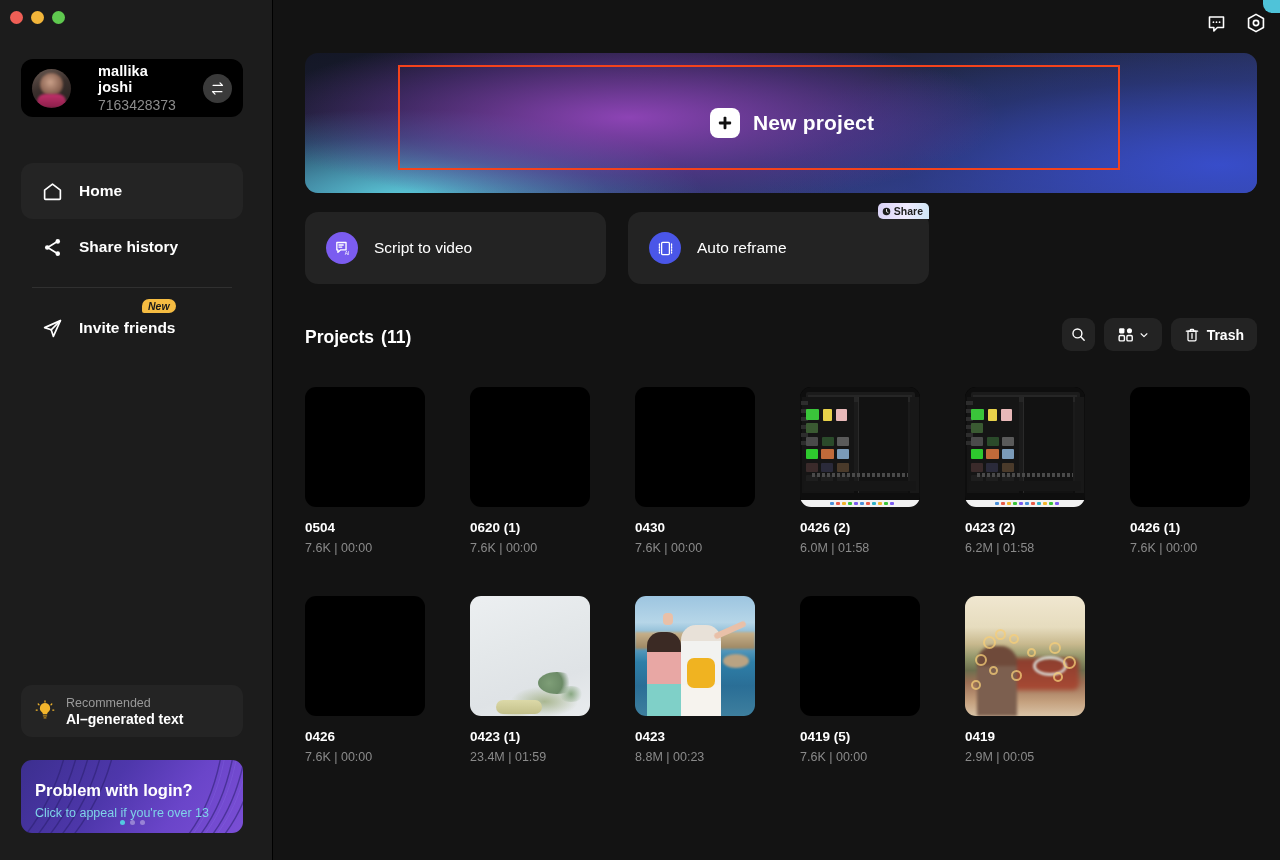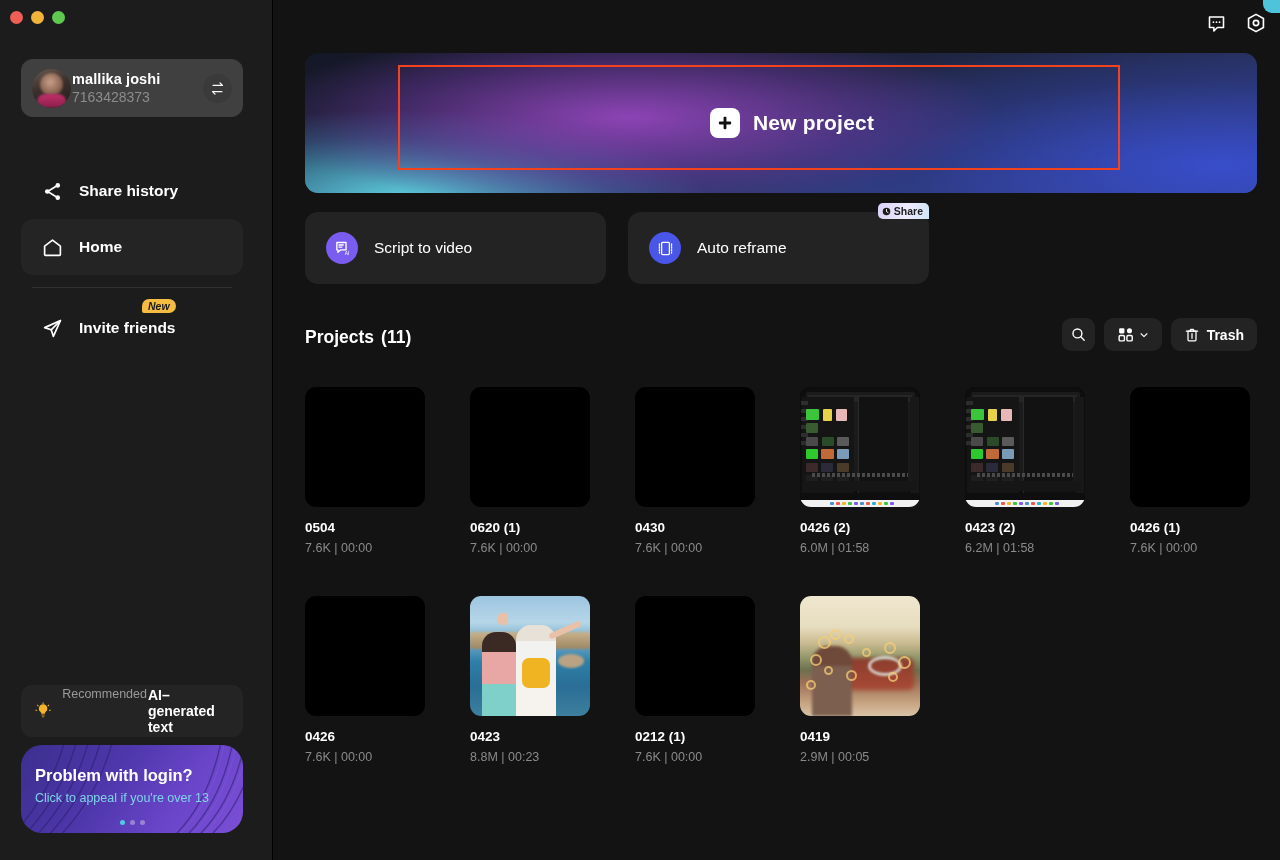--- a/index.html
+++ b/index.html
@@ -18,22 +18,22 @@
     width:273px; height:860px; background:#1c1c1c;
     border-right:1px solid #000;
     position:relative; flex:0 0 273px;
   }
   .traffic { position:absolute; top:11px; left:10px; display:flex; gap:8px; }
   .tl { width:13px; height:13px; border-radius:50%; }
   .tl.red{background:#ef5f56;} .tl.yellow{background:#f2b53a;} .tl.green{background:#5fc94f;}
 
   .profile {
     position:absolute; top:59px; left:21px; width:222px; height:58px;
-    background:#404040; border-radius:12px;
-    display:flex; align-items:center; padding:0 11px; gap:1px;
+    background:#000000; border-radius:12px;
+    display:flex; align-items:center; padding:0 11px; gap:27px;
   }
   .avatar {
     width:39px; height:39px; border-radius:50%; flex:0 0 39px; overflow:hidden;
     background:linear-gradient(160deg,#6a5a52 0%,#3a2f2c 45%,#241e1d 100%);
     position:relative;
   }
   .avatar::before{
     content:""; position:absolute; left:8px; top:4px; width:23px; height:23px;
     border-radius:50%; background:radial-gradient(circle at 45% 40%, #caa089 0%, #8a6352 60%, #4a332b 100%);
     filter:blur(1.1px);
@@ -63,27 +63,27 @@
     position:absolute; left:121px; top:-1px;
     background:#f5bc42; color:#1a1a1a; font-size:10.5px; font-weight:700;
     font-style:italic; padding:1px 6px; border-radius:7px 7px 7px 2px;
   }
 
   .rec-card {
     position:absolute; left:21px; bottom:123px; width:222px; height:52px;
     background:#242424; border-radius:11px; display:flex; align-items:center;
     gap:10px; padding:0 13px;
   }
-  .rec-texts { display:flex; flex-direction:row; gap:1px; }
+  .rec-texts { display:flex; flex-direction:column; gap:1px; }
   .rec-top { font-size:12.5px; color:#999; }
   .rec-bottom { font-size:14px; font-weight:700; color:#fff; }
 
   .promo {
-    position:absolute; left:21px; bottom:27px; width:222px; height:88px;
-    border-radius:21px; overflow:hidden;
+    position:absolute; left:21px; bottom:27px; width:222px; height:73px;
+    border-radius:11px; overflow:hidden;
     background:linear-gradient(125deg,#3c2f8f 0%,#4e37ab 40%,#6a45c9 70%,#7b4fd6 100%);
   }
   .promo .waves { position:absolute; inset:0; opacity:.55; }
   .promo-title { position:absolute; left:14px; top:21px; font-size:16.5px; font-weight:700; color:#fff; }
   .promo-sub { position:absolute; left:14px; top:45px; width:196px; font-size:12.5px; line-height:1.32; color:#7fd4e8; }
   .dots { position:absolute; bottom:8px; left:0; right:0; display:flex; gap:5px; justify-content:center; }
   .dot { width:5px; height:5px; border-radius:50%; background:rgba(255,255,255,.35); }
   .dot.on { background:#53c8e0; }
 
   
@@ -222,36 +222,36 @@
       <div class="switch-btn">
         <svg width="15" height="15" viewBox="0 0 24 24" fill="none" stroke="#ffffff" stroke-width="2" stroke-linecap="round" stroke-linejoin="round">
           <polyline points="16 3 20 7 5 7"></polyline>
           <polyline points="8 21 4 17 19 17"></polyline>
         </svg>
       </div>
     </div>
 
     <nav class="nav">
 
+      <div class="nav-item active">
+        <svg width="21" height="21" viewBox="0 0 24 24" fill="none" stroke="#ffffff" stroke-width="1.9" stroke-linecap="round" stroke-linejoin="round">
+          <path d="M3 10.5 12 3.5l9 7V20a1 1 0 0 1-1 1H4a1 1 0 0 1-1-1z"></path>
+        </svg>
+        <span class="nav-label">Home</span>
+      </div>
+
       <div class="nav-item">
         <svg width="21" height="21" viewBox="0 0 24 24" fill="none" stroke="#ffffff" stroke-width="1.9" stroke-linecap="round" stroke-linejoin="round">
           <circle cx="18" cy="5" r="2.6" fill="#ffffff" stroke="none"></circle>
           <circle cx="6" cy="12" r="2.6" fill="#ffffff" stroke="none"></circle>
           <circle cx="18" cy="19" r="2.6" fill="#ffffff" stroke="none"></circle>
           <line x1="8.3" y1="10.8" x2="15.7" y2="6.2"></line>
           <line x1="8.3" y1="13.2" x2="15.7" y2="17.8"></line>
         </svg>
         <span class="nav-label">Share history</span>
-      </div>
-
-      <div class="nav-item active">
-        <svg width="21" height="21" viewBox="0 0 24 24" fill="none" stroke="#ffffff" stroke-width="1.9" stroke-linecap="round" stroke-linejoin="round">
-          <path d="M3 10.5 12 3.5l9 7V20a1 1 0 0 1-1 1H4a1 1 0 0 1-1-1z"></path>
-        </svg>
-        <span class="nav-label">Home</span>
       </div>
 
       <div class="nav-sep"></div>
 
       <div class="nav-item">
         <svg width="21" height="21" viewBox="0 0 24 24" fill="none" stroke="#ffffff" stroke-width="1.9" stroke-linecap="round" stroke-linejoin="round">
           <path d="M21 3 3 11l7.5 2.5L13 21z"></path>
           <path d="M10.5 13.5 21 3"></path>
         </svg>
         <span class="nav-label">Invite friends</span>
@@ -571,20 +571,35 @@
         <div class="card">
           <div class="thumb"></div>
           <div class="cname">0426</div>
           <div class="cmeta">
             <span>7.6K</span>
             <span> | </span>
             <span>00:00</span>
           </div>
         </div>
 
+        <div class="card">
+          <div class="thumb">
+            <div class="ph-marble">
+              <span class="leafa"></span>
+                <span class="leafb"></span>
+                <span class="pod"></span>
+            </div>
+          </div>
+          <div class="cname">0423 (1)</div>
+          <div class="cmeta">
+            <span>23.4M</span>
+            <span> | </span>
+            <span>01:59</span>
+          </div>
+        </div>
 
         <div class="card">
           <div class="thumb">
             <div class="ph-beach">
               <span class="cliff"></span>
                 <span class="rock"></span>
               <span class="p1"></span>
                 <span class="p2"></span>
               <span class="bag"></span>
                 <span class="arm"></span>
@@ -594,21 +609,21 @@
           <div class="cname">0423</div>
           <div class="cmeta">
             <span>8.8M</span>
             <span> | </span>
             <span>00:23</span>
           </div>
         </div>
 
         <div class="card">
           <div class="thumb"></div>
-          <div class="cname">0212 (1)</div>
+          <div class="cname">0419 (5)</div>
           <div class="cmeta">
             <span>7.6K</span>
             <span> | </span>
             <span>00:00</span>
           </div>
         </div>
 
         <div class="card">
           <div class="thumb">
             <div class="ph-sunset">

